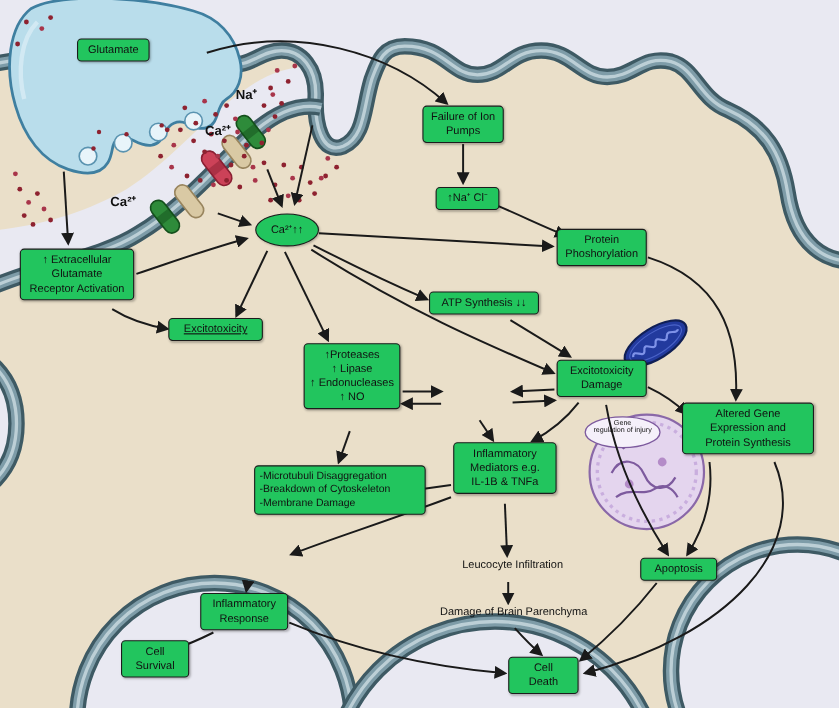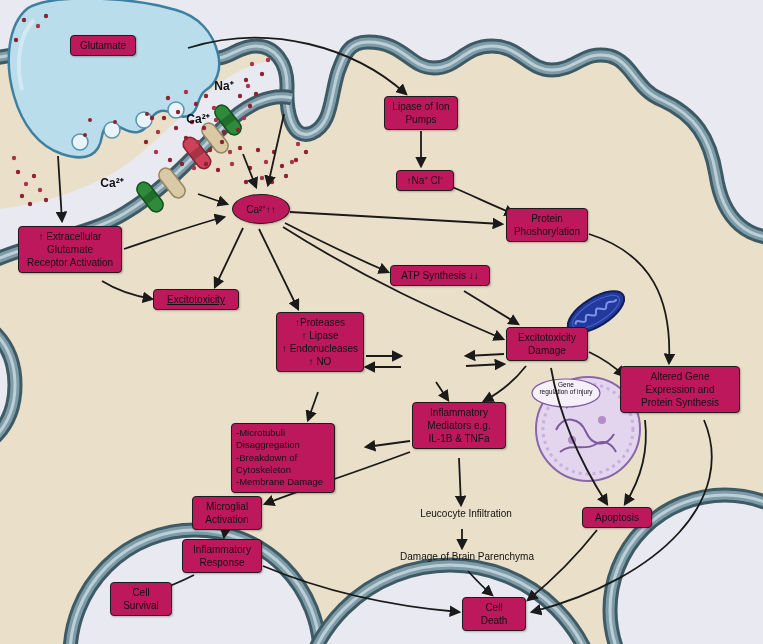--- a/index.html
+++ b/index.html
@@ -7,21 +7,21 @@
     position:relative;width:763px;height:644px;overflow:hidden;
     background:#eadfc9;font-family:"Liberation Sans",sans-serif;
   }
   #art{position:absolute;left:0;top:0;}
   .memb-dark{fill:#e9e9f2;stroke:#3e5a64;stroke-width:15;}
   .memb-mid{fill:none;stroke:#7e9ca8;stroke-width:9;}
   .memb-lite{fill:none;stroke:#bccfd6;stroke-width:3;}
   .memb-open-dark{fill:none;stroke:#3e5a64;stroke-width:15;}
   .arrow{fill:none;stroke:#1a1a1a;stroke-width:1.8;}
   .box{
-    position:absolute;background:#be185d;border:1px solid #1c1c1c;border-radius:4px;
+    position:absolute;background:#22c55e;border:1px solid #1c1c1c;border-radius:4px;
     padding:3px 4px;font-size:10px;line-height:1.3;color:#111;text-align:center;
     white-space:pre-line;box-sizing:border-box;box-shadow:1px 1px 2px rgba(0,0,0,.25);
   }
   .plain{
     position:absolute;font-size:10px;line-height:1.25;color:#111;text-align:center;
     white-space:pre-line;background:transparent;
   }
   .ion{font-weight:bold;font-size:12px;}
   .ellipse{border-radius:50%;display:flex;align-items:center;justify-content:center;padding:0;}
   .left{text-align:left;}
@@ -242,48 +242,46 @@
       <path class="arrow" marker-end="url(#ah)" d="M 704,420 C 737,498 662,578 532,612"></path>
     </g>
   </svg>
 
   <div class="box" style="left:70px;top:35px;width:66px;">Glutamate</div>
 
   <div class="plain ion" style="left:206px;top:79px;width:36px;">Na⁺</div>
   <div class="plain ion" style="left:176px;top:112px;width:44px;">Ca²⁺</div>
   <div class="plain ion" style="left:90px;top:176px;width:44px;">Ca²⁺</div>
 
-  <div class="box" style="left:384px;top:96px;width:74px;">Lipase of Ion
+  <div class="box" style="left:384px;top:96px;width:74px;">Failure of Ion
 Pumps</div>
   <div class="box" style="left:396px;top:170px;width:58px;">↑Na⁺ Cl⁻</div>
   <div class="box ellipse" style="left:232px;top:194px;width:58px;height:30px;">Ca²⁺↑↑</div>
   <div class="box" style="left:506px;top:208px;width:82px;">Protein
 Phoshorylation</div>
   <div class="box" style="left:18px;top:226px;width:104px;">↑ Extracellular
 Glutamate
 Receptor Activation</div>
   <div class="box" style="left:153px;top:289px;width:86px;text-decoration:underline;">Excitotoxicity</div>
   <div class="box" style="left:390px;top:265px;width:100px;">ATP Synthesis ↓↓</div>
   <div class="box" style="left:276px;top:312px;width:88px;">↑Proteases
 ↑ Lipase
 ↑ Endonucleases
 ↑ NO</div>
   <div class="box" style="left:506px;top:327px;width:82px;">Excitotoxicity
 Damage</div>
   <div class="box" style="left:620px;top:366px;width:120px;">Altered Gene
 Expression and
 Protein Synthesis</div>
-  <div class="box left" style="left:231px;top:423px;width:104px;font-size:9.5px;">-Microtubuli Disaggregation
+  <div class="box left" style="left:231px;top:423px;width:156px;font-size:9.5px;">-Microtubuli Disaggregation
 -Breakdown of Cytoskeleton
 -Membrane Damage</div>
   <div class="box" style="left:412px;top:402px;width:94px;">Inflammatory
 Mediators e.g.
 IL-1B &amp; TNFa</div>
-  <div class="box" style="left:192px;top:496px;width:70px;">Microglial
-Activation</div>
   <div class="box" style="left:182px;top:539px;width:80px;">Inflammatory
 Response</div>
   <div class="plain" style="left:408px;top:508px;width:116px;">Leucocyte Infiltration</div>
   <div class="box" style="left:582px;top:507px;width:70px;">Apoptosis</div>
   <div class="plain" style="left:392px;top:551px;width:150px;">Damage of Brain Parenchyma</div>
   <div class="box" style="left:110px;top:582px;width:62px;">Cell
 Survival</div>
   <div class="box" style="left:462px;top:597px;width:64px;">Cell
 Death</div>
   <div class="plain tiny" style="left:534px;top:381px;width:64px;">Gene

